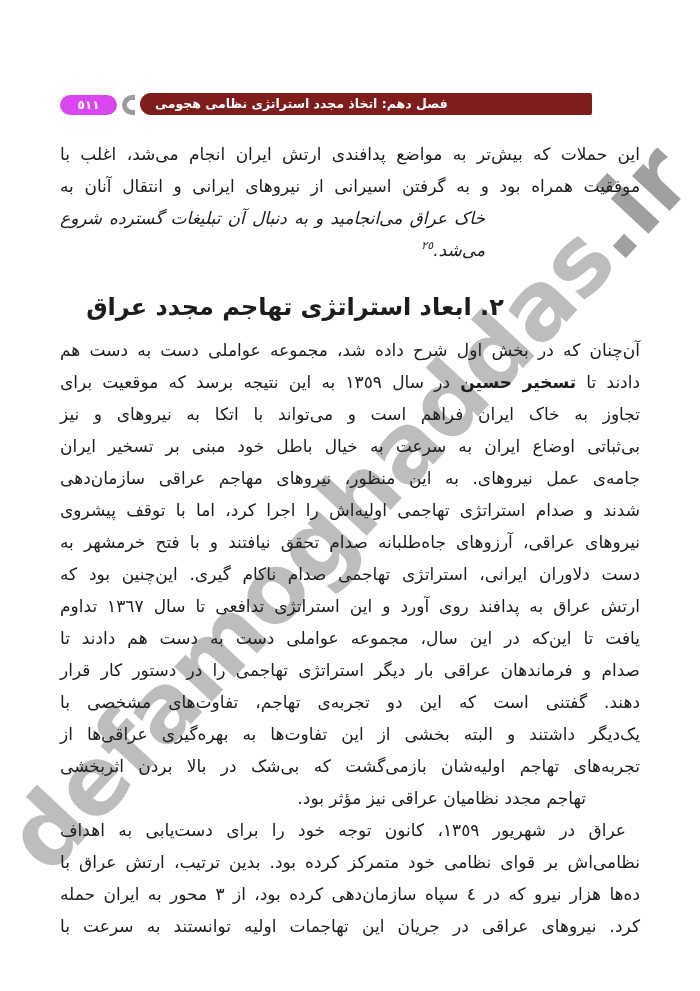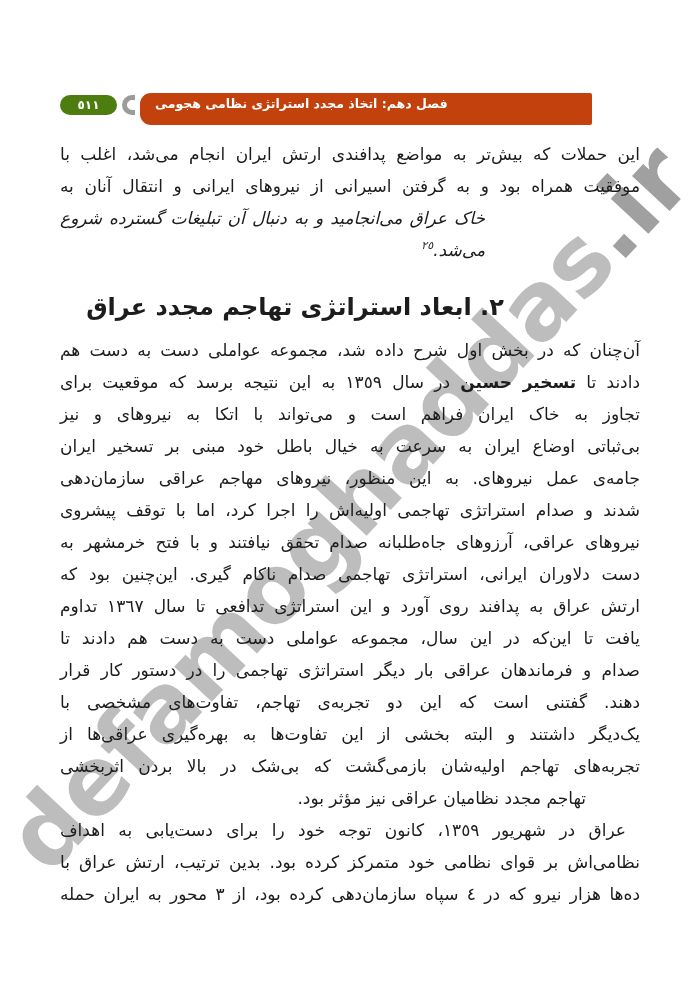--- a/index.html
+++ b/index.html
@@ -23,38 +23,38 @@
     z-index:0;
     user-select:none;
   }
   .watermark .wm-main{color:#bdbdbd;}
   .watermark .wm-suffix{color:#a0a0a0;}
   
   .header{position:absolute;top:0;left:0;width:700px;height:120px;z-index:2;}
   .page-pill{
     position:absolute;left:60px;top:95px;
     width:57px;height:20px;
-    background:#4d7c0f;
+    background:#d946ef;
     border-radius:10px;
     color:#ffffff;
     font-size:12px;font-weight:bold;
     text-align:center;line-height:20px;
   }
   .header-arc{
     position:absolute;left:122px;top:95px;
     box-sizing:border-box;
     width:13px;height:20px;
     border:5px solid #9b9b9b;
     border-right:none;
     border-radius:10px 0 0 10px;
   }
   .chapter-band{
     position:absolute;left:140px;top:93px;
-    width:452px;height:32px;
-    background:#c2410c;
+    width:452px;height:22px;
+    background:#7f1d1d;
     border-radius:11px 2px 2px 11px;
   }
   .chapter-band .chapter-title{
     display:block;
     direction:rtl;
     text-align:left;
     padding-left:15px;
     color:#ffffff;
     font-size:12.5px;
     font-weight:bold;
@@ -140,15 +140,16 @@
     <div class="line">دهند. گفتنی است که این دو تجربه‌ی تهاجم، تفاوت‌های مشخصی با</div>
     <div class="line">یک‌دیگر داشتند و البته بخشی از این تفاوت‌ها به بهره‌گیری عراقی‌ها از</div>
     <div class="line">تجربه‌های تهاجم اولیه‌شان بازمی‌گشت که بی‌شک در بالا بردن اثربخشی</div>
     <div class="line last-p2">تهاجم مجدد نظامیان عراقی نیز مؤثر بود.</div>
   </div>
 
   <div>
     <div class="line indent-first">عراق در شهریور ١٣٥٩، کانون توجه خود را برای دست‌یابی به اهداف</div>
     <div class="line">نظامی‌اش بر قوای نظامی خود متمرکز کرده بود. بدین ترتیب، ارتش عراق با</div>
     <div class="line">ده‌ها هزار نیرو که در ٤ سپاه سازمان‌دهی کرده بود، از ٣ محور به ایران حمله</div>
+    <div class="line">کرد. نیروهای عراقی در جریان این تهاجمات اولیه توانستند به سرعت با</div>
   </div>
 
 </div>
 
 </body></html>

